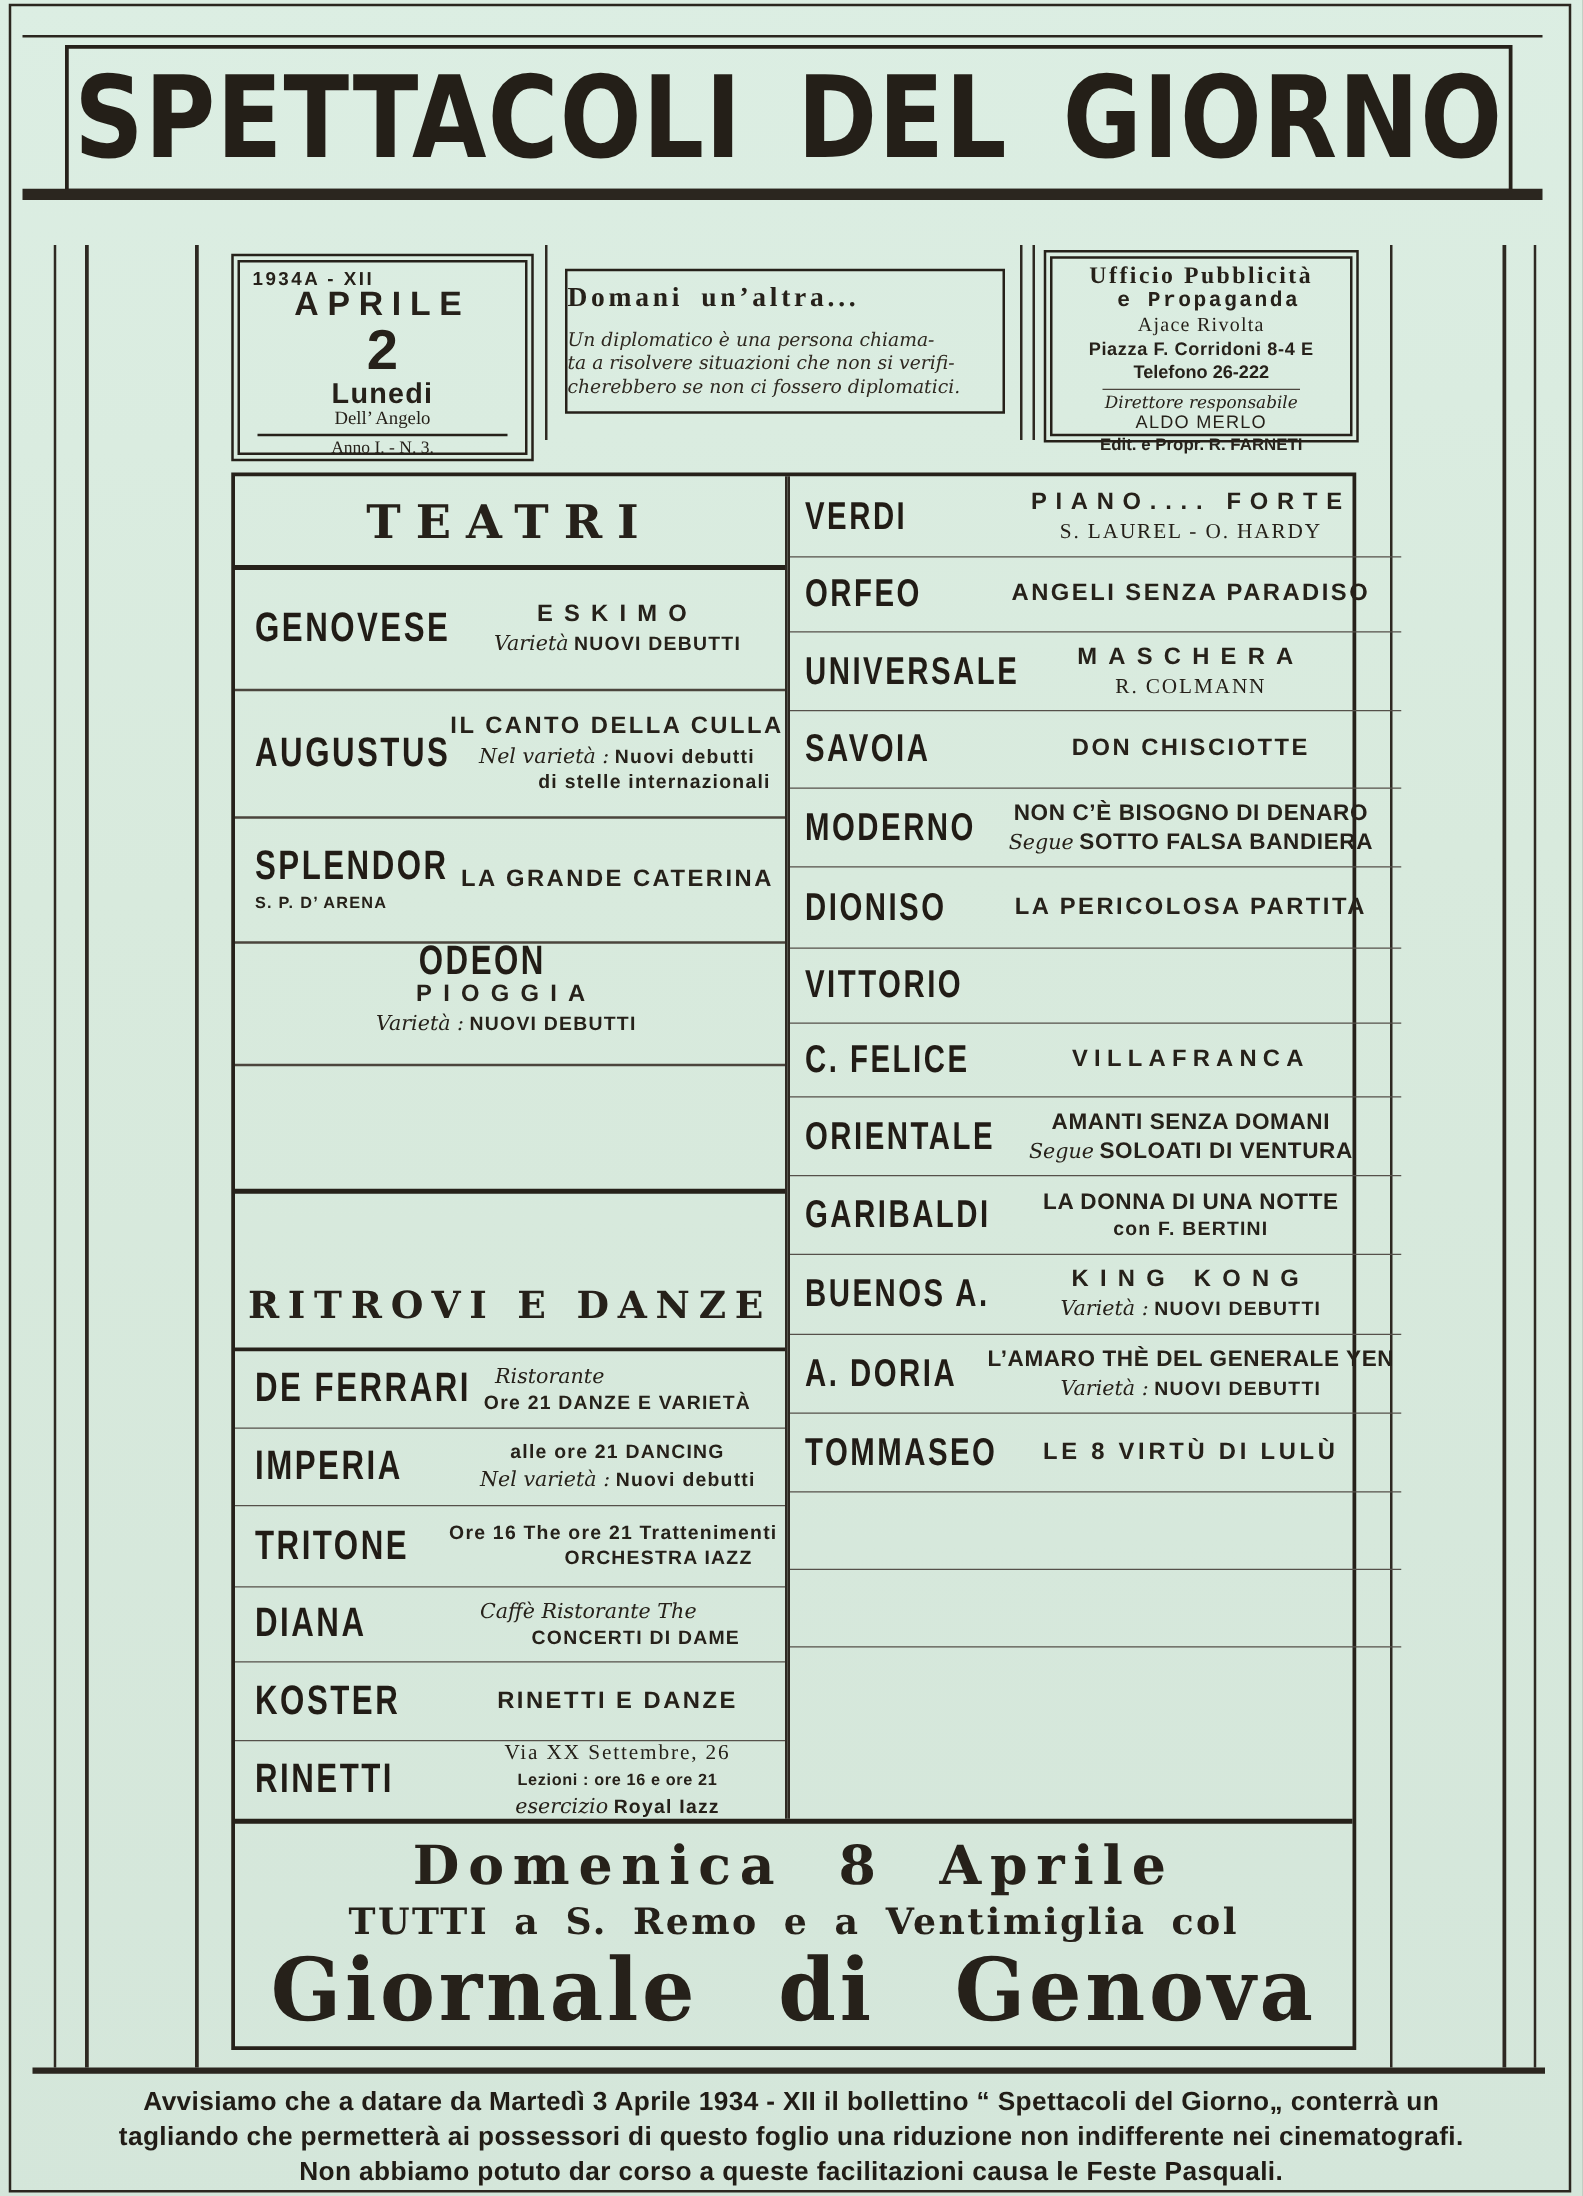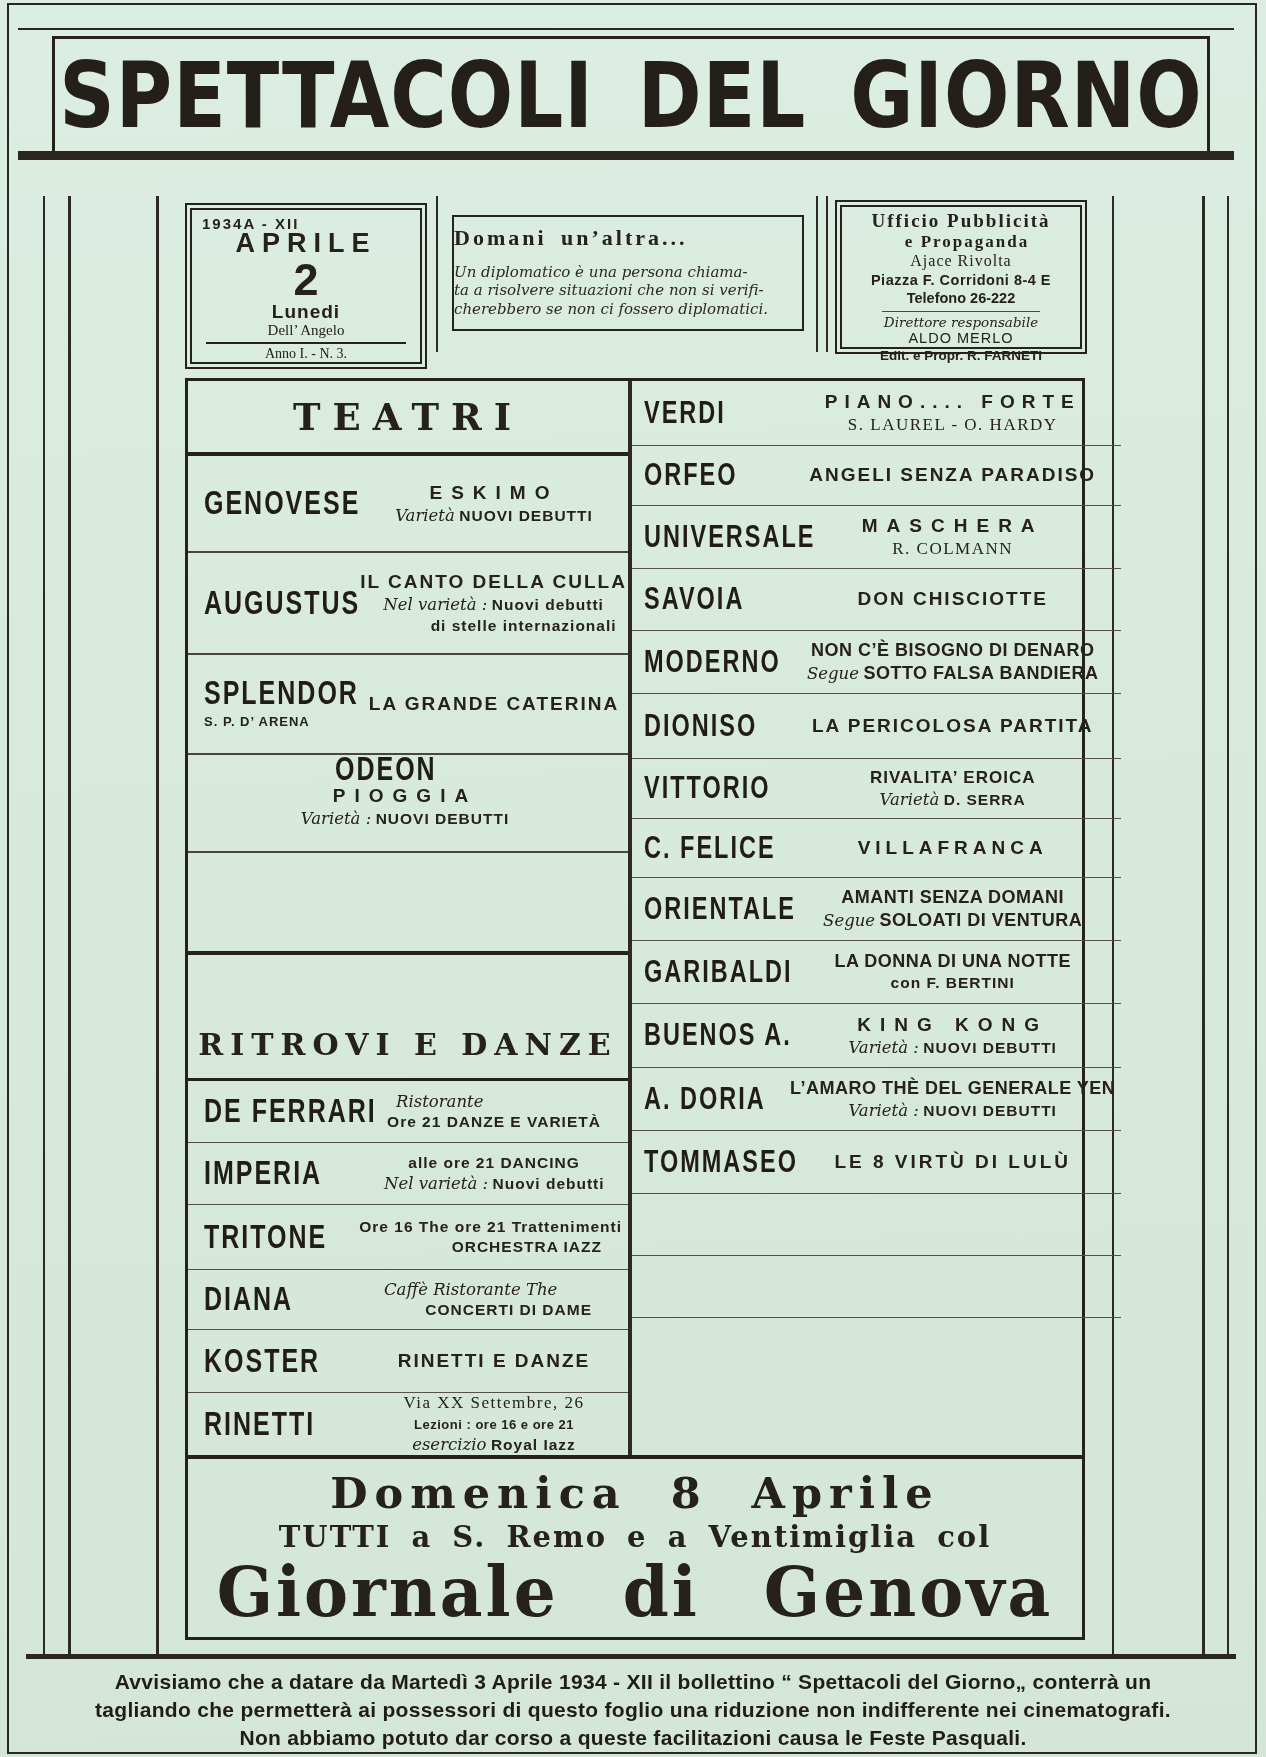--- a/index.html
+++ b/index.html
@@ -28,34 +28,34 @@
   .band-bar{position:absolute;left:18px;top:151px;width:1216px;height:9px;background:#2b261f;}
   
   .vrule{position:absolute;top:196px;height:1458px;background:#2e2922;}
   
   .dbl-box{border:2px solid #26211a;padding:3px;background:transparent;}
   .dbl-box .inner{border:2px solid #26211a;width:100%;height:100%;box-sizing:border-box;}
   .date-box{position:absolute;left:185px;top:203px;width:242px;height:166px;box-sizing:border-box;}
   .date-top{display:flex;justify-content:flex-start;padding:5px 10px 0 10px;font-weight:bold;font-size:15px;letter-spacing:2px;}
   .date-month{text-align:center;font-weight:bold;font-size:27px;letter-spacing:7px;margin-top:-4px;}
   .date-day{text-align:center;font-weight:bold;font-size:45px;line-height:0.92;}
-  .date-weekday{text-align:center;font-weight:bold;font-size:19px;letter-spacing:1px;margin-top:1px;}
+  .date-weekday{text-align:center;font-weight:bold;font-size:23px;letter-spacing:1px;margin-top:1px;}
   .date-saint{text-align:center;font-family:"Liberation Serif",serif;font-size:15px;margin-top:-1px;}
   .date-rule{height:2px;background:#26211a;margin:3px 14px 2px 14px;}
   .date-issue{text-align:center;font-family:"Liberation Serif",serif;font-size:14px;}
   .quote-box{
     position:absolute;left:452px;top:215px;width:352px;height:116px;box-sizing:border-box;
     border:2px solid #26211a;text-align:left;
   }
   .quote-title{font-family:"Liberation Serif",serif;font-weight:bold;font-size:22px;letter-spacing:3px;word-spacing:6px;margin-top:8px;}
   .quote-body{font-family:"DejaVu Serif",serif;font-style:italic;font-size:15px;line-height:1.22;margin-top:12px;color:#2e2820;}
   .office-box{position:absolute;left:835px;top:200px;width:252px;height:154px;box-sizing:border-box;}
   .office-box .inner{text-align:center;padding-top:4px;}
   .office-t1{font-family:"Liberation Serif",serif;font-weight:bold;font-size:19px;letter-spacing:2px;line-height:1.1;}
-  .office-t2{font-family:Liberation Serif, serif;font-weight:bold;font-size:17px;letter-spacing:2px;line-height:1.15;padding-left:12px;}
+  .office-t2{font-family:Liberation Mono, monospace;font-weight:bold;font-size:17px;letter-spacing:2px;line-height:1.15;padding-left:12px;}
   .office-agent{font-family:"Liberation Serif",serif;font-size:16px;line-height:1.2;letter-spacing:1px;}
   .office-addr{font-weight:bold;font-size:14.5px;line-height:1.25;letter-spacing:0.5px;}
   .office-phone{font-weight:bold;font-size:14.5px;line-height:1.25;}
   .office-rule{height:1px;background:#4b463f;margin:4px 40px 3px 40px;}
   .office-dirlabel{font-family:"DejaVu Serif",serif;font-style:italic;font-size:13.5px;line-height:1.15;}
   .office-dir{font-size:14.5px;letter-spacing:1px;line-height:1.15;}
   .office-ed{font-weight:bold;font-size:13.5px;line-height:1.3;}
   .mast-rule{position:absolute;top:196px;height:156px;background:#2e2922;}
   
   .main-box{
@@ -316,24 +316,20 @@
 
         <div class="row thinsep" style="height:65px;">
           <div class="venue"><span class="vname">DIONISO</span></div>
           <div class="desc">
               <div class="dline"><span class="ft">LA PERICOLOSA PARTITA</span></div>
             </div>
         </div>
 
         <div class="row thinsep" style="height:60px;">
           <div class="venue"><span class="vname">VITTORIO</span></div>
-          <div class="desc">
-            <div class="dline"><span class="bs" style="font-size:17px;">RIVALITA’ EROICA</span></div>
-            <div class="dline"><span class="it">Varietà</span> <span class="bs">D. SERRA</span></div>
-          </div>
         </div>
 
         <div class="row thinsep" style="height:59px;">
           <div class="venue"><span class="vname">C. FELICE</span></div>
           <div class="desc">
               <div class="dline"><span class="ftw">VILLAFRANCA</span></div>
             </div>
         </div>
 
         <div class="row thinsep" style="height:63px;">

